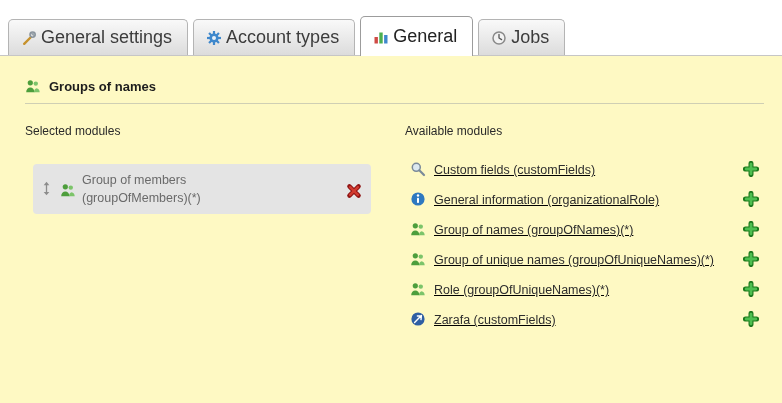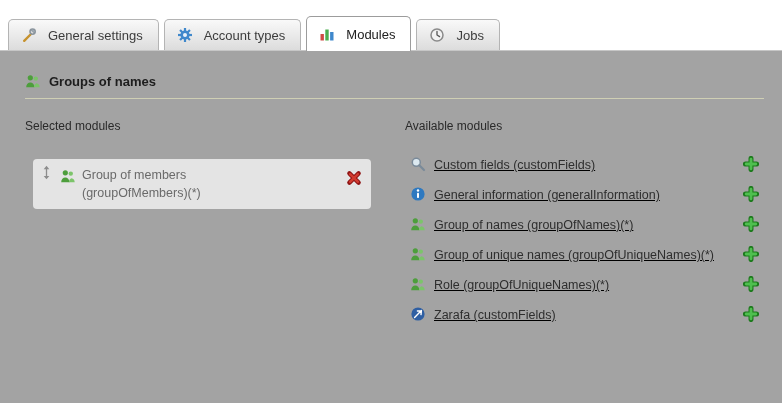--- a/index.html
+++ b/index.html
@@ -3,43 +3,43 @@
 <meta charset="utf-8">
 <style>
   * { margin:0; padding:0; box-sizing:border-box; }
   html,body { width:782px; height:403px; overflow:hidden; background:#ffffff;
               font-family:"Liberation Sans", sans-serif; }
   .page { width:782px; height:403px; display:flex; flex-direction:column; }
 
   
   .tabbar { background:#ffffff; padding:16px 0 0 8px; display:flex; gap:5px;
             align-items:flex-end; border-bottom:1px solid #c6c6c6; }
-  .tab { display:flex; align-items:center; gap:11px; padding:7px 15px 7px 12px;
+  .tab { display:flex; align-items:center; gap:4px; padding:7px 15px 7px 12px;
          border:1px solid #b4b4b4; border-bottom:none; border-radius:5px 5px 0 0;
-         background:linear-gradient(#f9f9f9,#dcdcdc); color:#3c3c3c; font-size:13px;
+         background:linear-gradient(#f9f9f9,#dcdcdc); color:#3c3c3c; font-size:18px;
          white-space:nowrap; cursor:pointer; }
   .tab.active { background:#ffffff; border-color:#9c9c9c; margin-bottom:-1px;
                 padding-top:9px; padding-bottom:9px; color:#222; }
 
   
-  .content { flex:1; background:#a3a3a3; padding:22px 18px 0 25px; overflow:hidden; }
+  .content { flex:1; background:#fef9c3; padding:22px 18px 0 25px; overflow:hidden; }
 
   .section-header { display:flex; align-items:center; gap:8px; }
   .section-title { font-size:13px; font-weight:bold; color:#1d1d1d; }
   .rule { border-top:1px solid #cfcfb4; margin:9px 0 0 0; }
 
   .columns { display:flex; margin-top:16px; }
   .col-left  { width:370px; flex:none; }
   .col-right { flex:1; margin-left:10px; }
   .col-heading { font-size:12px; color:#2a2a2a; padding:4px 0; }
 
   
   .selected-item { margin:22px 0 0 8px; width:338px; background:#e4e4e4;
                    border-radius:4px; padding:5px 9px 7px 6px; display:flex;
-                   align-items:flex-start; cursor:move; }
+                   align-items:center; cursor:move; }
   .selected-item .drag { margin:1px 6px 0 0; }
   .selected-item .mod-icon { margin:4px 6px 0 0; }
   .selected-label { font-size:12.5px; color:#6a6a6a; line-height:1.45;
                     max-width:165px; padding-top:2px; }
   .selected-item .spacer { flex:1; }
   .delete-btn { margin-top:6px; cursor:pointer; }
 
   
   .avail-list { margin-top:12px; }
   .avail-row { display:flex; align-items:flex-end; padding:7px 2px 7px 5px;text-decoration:underline; }
@@ -102,21 +102,21 @@
     </div>
 
     <div class="tab active">
       <span class="icon">
         <svg viewBox="0 0 16 16">
           <rect x="1.5" y="8" width="3.4" height="6.5" fill="#cf4b45"></rect>
           <rect x="6.3" y="3.5" width="3.4" height="11" fill="#4caf50"></rect>
           <rect x="11.1" y="6" width="3.4" height="8.5" fill="#3f88cc"></rect>
         </svg>
       </span>
-      <span>Modules</span>
+      <span>General</span>
     </div>
 
 
     <div class="tab">
       <span class="icon">
         <svg viewBox="0 0 16 16">
           <circle cx="8" cy="8" r="6" fill="#f2f2f2" stroke="#8a8a8a" stroke-width="1.5"></circle>
           <path d="M8 4.4V8l2.6 1.6" stroke="#555" stroke-width="1.3" fill="none" stroke-linecap="round"></path>
         </svg>
       </span>
@@ -189,21 +189,21 @@
 
 
           <div class="avail-row">
             <span class="icon mod-icon">
               <svg viewBox="0 0 16 16">
                 <circle cx="8" cy="8" r="6.6" fill="#2e79c0"></circle>
                 <rect x="7" y="6.8" width="2" height="5.2" rx="0.8" fill="#fff"></rect>
                 <circle cx="8" cy="4.5" r="1.2" fill="#fff"></circle>
               </svg>
             </span>
-            <span class="avail-label">General information (generalInformation)</span>
+            <span class="avail-label">General information (organizationalRole)</span>
             <span class="spacer"></span>
             <span class="icon add-btn">
               <svg viewBox="0 0 16 16">
                   <use href="#svg-plus"></use>
                 </svg>
             </span>
           </div>
 
           <div class="avail-row">
             <span class="icon mod-icon">

